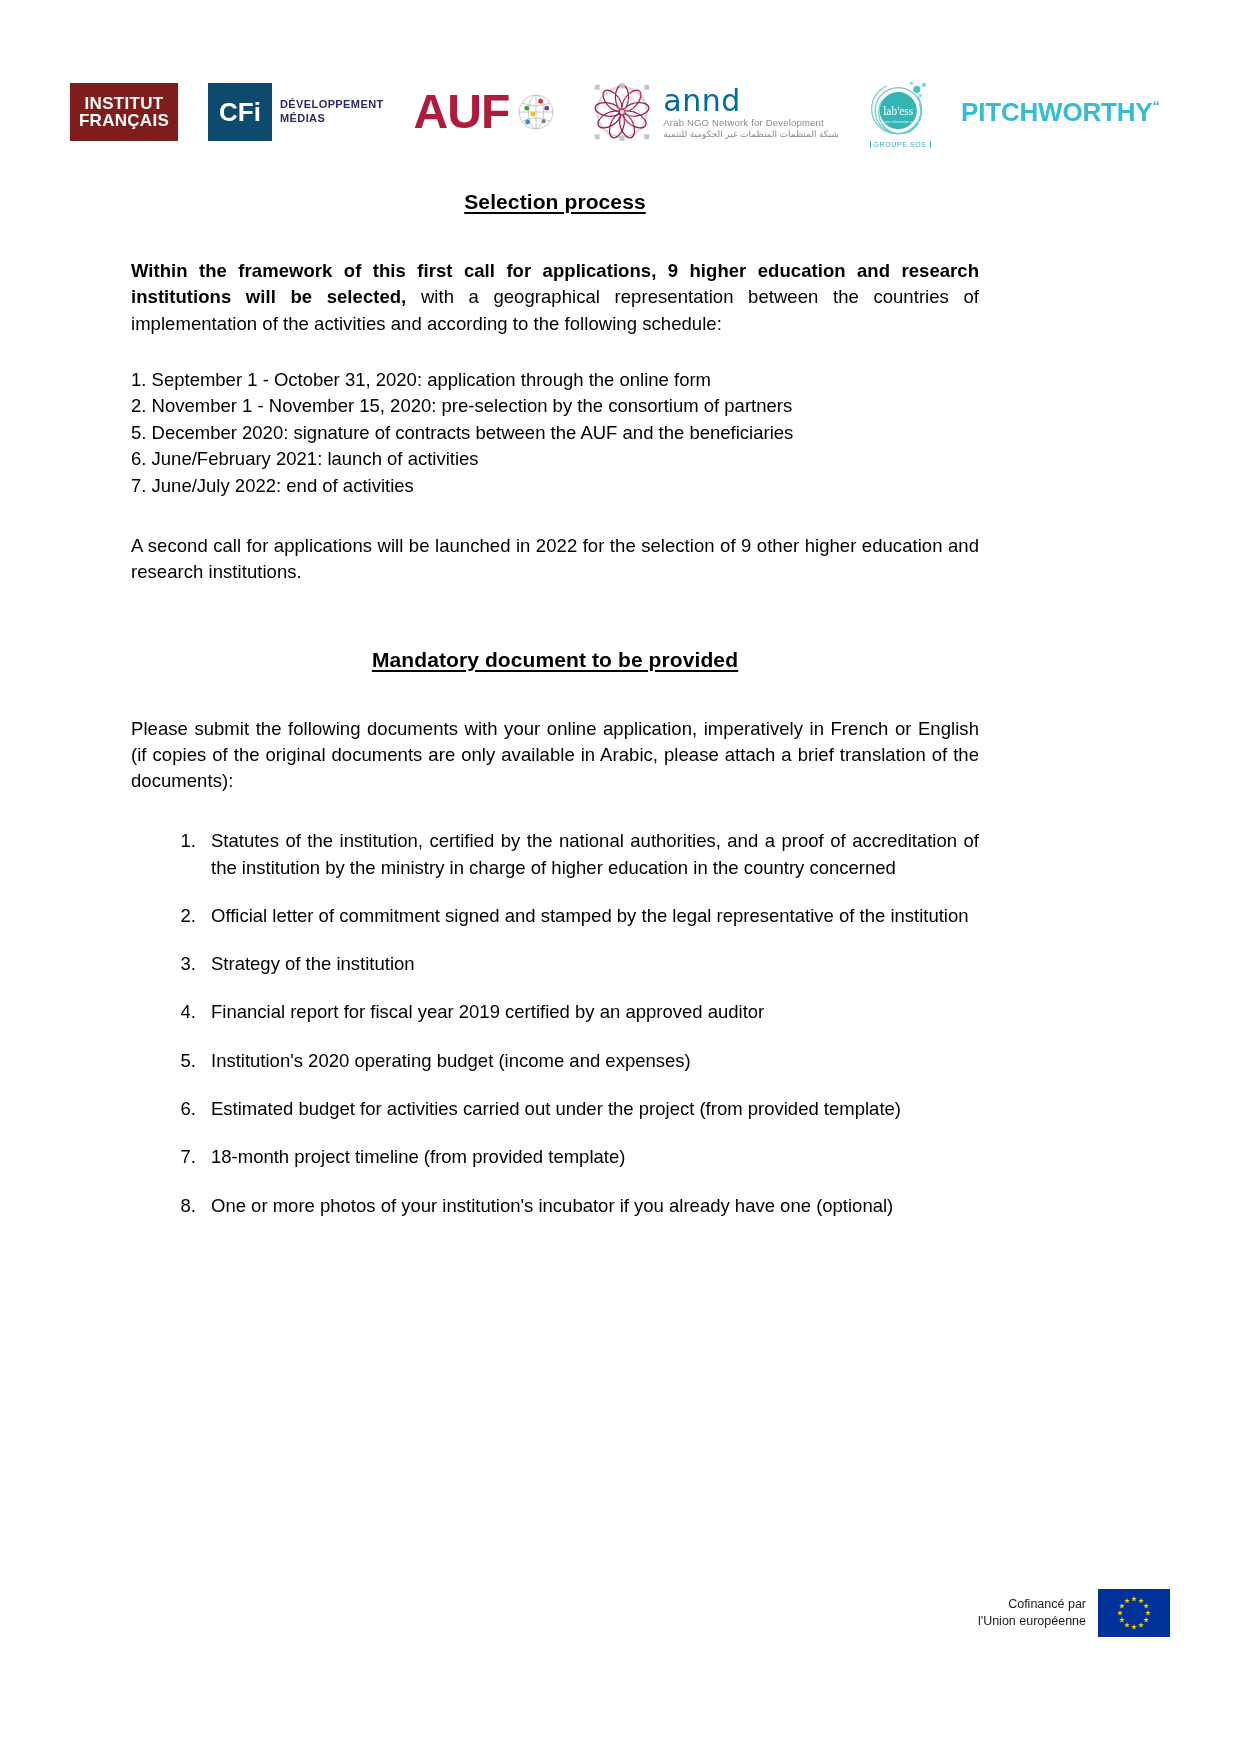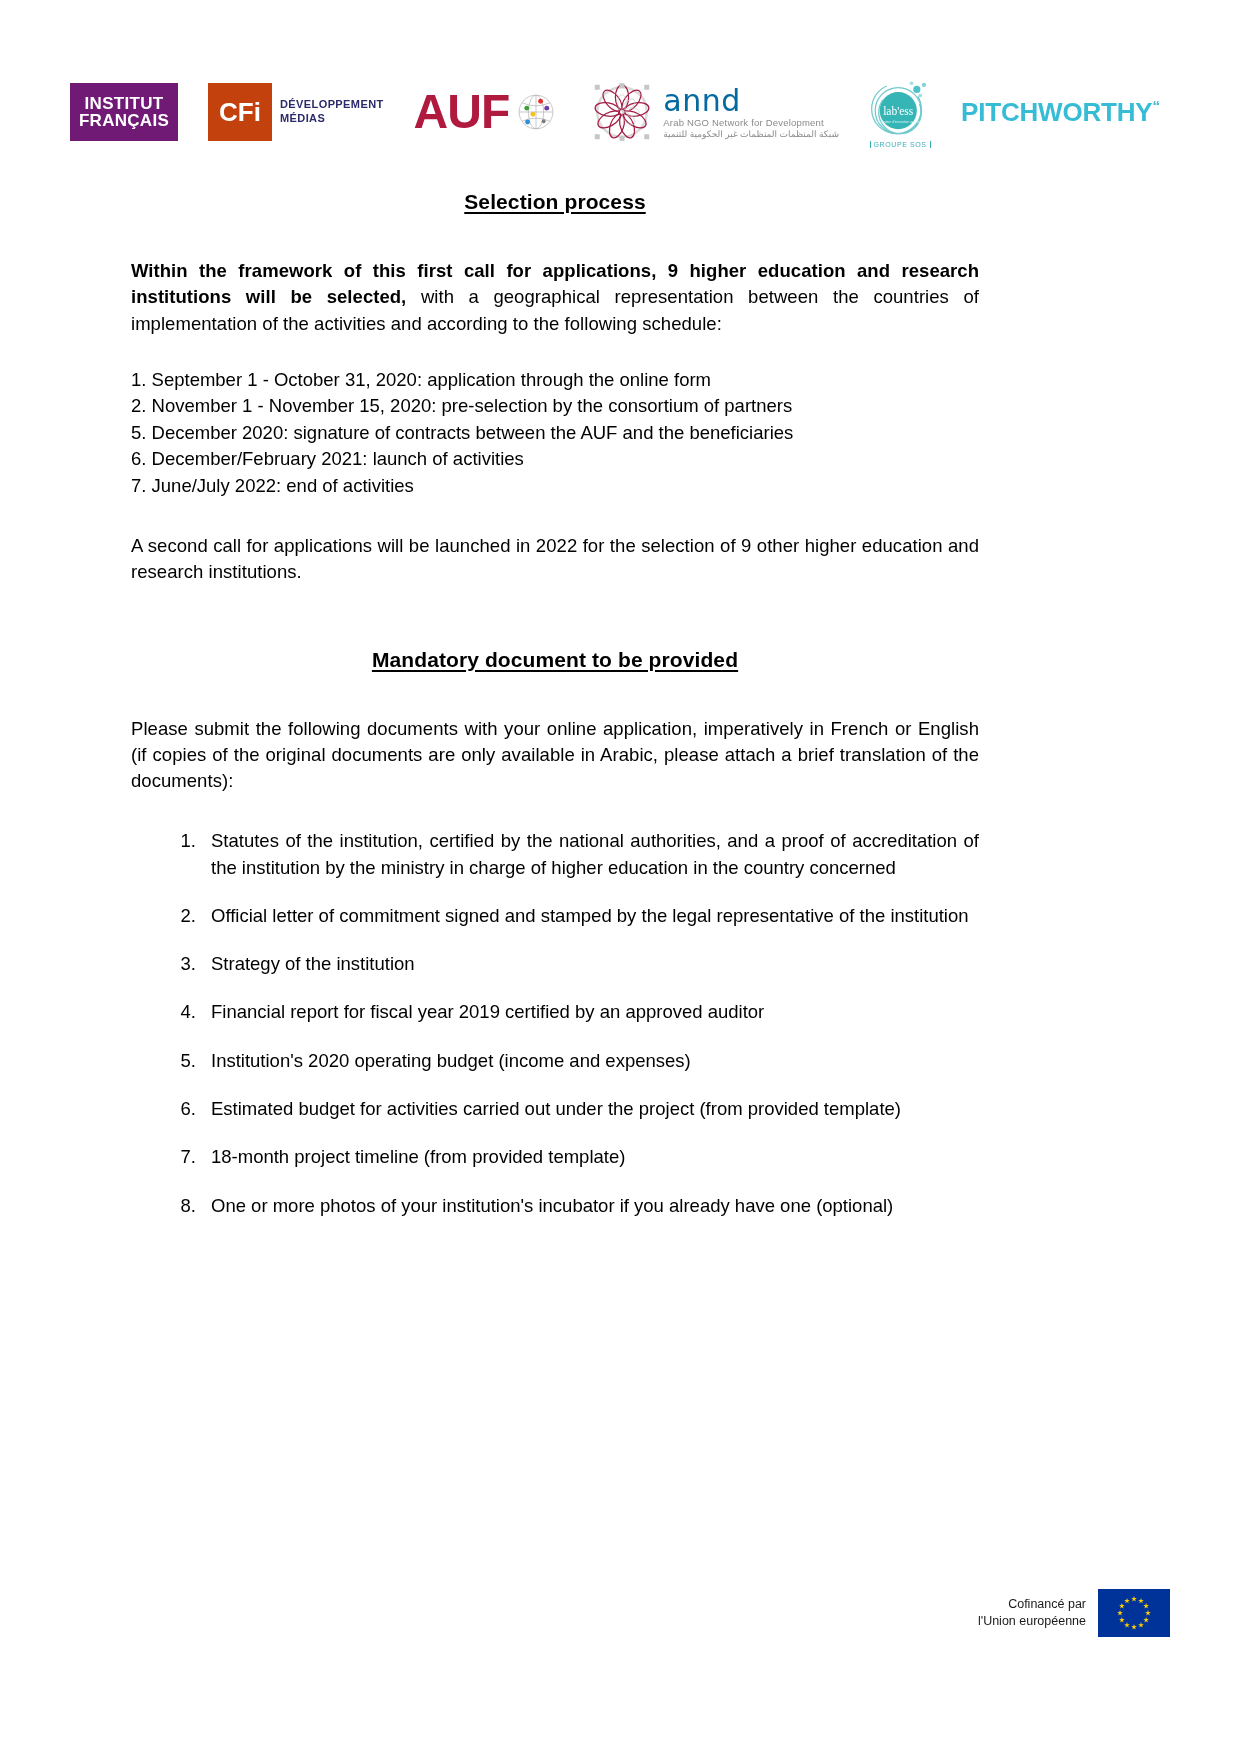--- a/index.html
+++ b/index.html
@@ -33,21 +33,21 @@
     display: flex;
     align-items: center;
     justify-content: flex-start;
     gap: 30px;
   }
 
   
   .logo-if {
     width: 108px;
     height: 58px;
-    background: #701a75;
+    background: #7f1d1d;
     color: #ffffff;
     display: flex;
     flex-direction: column;
     align-items: center;
     justify-content: center;
     line-height: 1.0;
     letter-spacing: 0.3px;
   }
   .logo-if span {
     font-weight: 700;
@@ -57,21 +57,21 @@
 
   
   .logo-cfi-wrap {
     display: flex;
     align-items: center;
     gap: 8px;
   }
   .logo-cfi-box {
     width: 64px;
     height: 58px;
-    background: #c2410c;
+    background: #0c4a6e;
     color: #ffffff;
     display: flex;
     align-items: center;
     justify-content: center;
     font-weight: 700;
     font-size: 26px;
     letter-spacing: 0px;
   }
   .logo-cfi-txt {
     color: #2b2a6b;
@@ -335,21 +335,21 @@
     <div class="sp-44"></div>
 
     <p class="para"><span class="b">Within the framework of this first call for applications, 9 higher education and research institutions will be selected,</span><span> with a geographical representation between the countries of implementation of the activities and according to the following schedule:</span></p>
 
     <div class="sp-30"></div>
 
     <ol class="schedule">
       <li>1. September 1 - October 31, 2020: application through the online form</li>
       <li>2. November 1 - November 15, 2020: pre-selection by the consortium of partners</li>
       <li>5. December 2020: signature of contracts between the AUF and the beneficiaries</li>
-      <li>6. December/February 2021: launch of activities</li>
+      <li>6. June/February 2021: launch of activities</li>
       <li>7. June/July 2022: end of activities</li>
     </ol>
 
     <div class="sp-34"></div>
 
     <p class="para">A second call for applications will be launched in 2022 for the selection of 9 other higher education and research institutions.</p>
 
     <div class="sp-62"></div>
 
     <h1 class="doc-heading">Mandatory document to be provided</h1>

